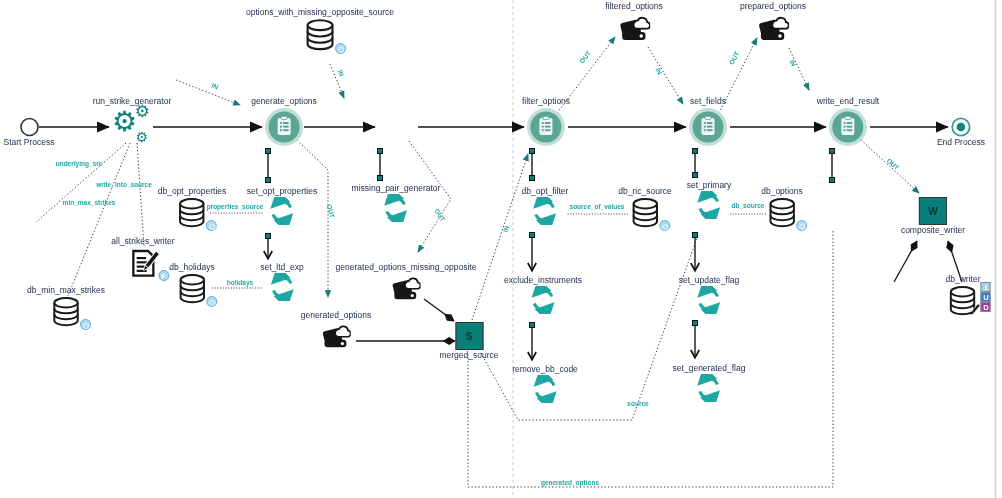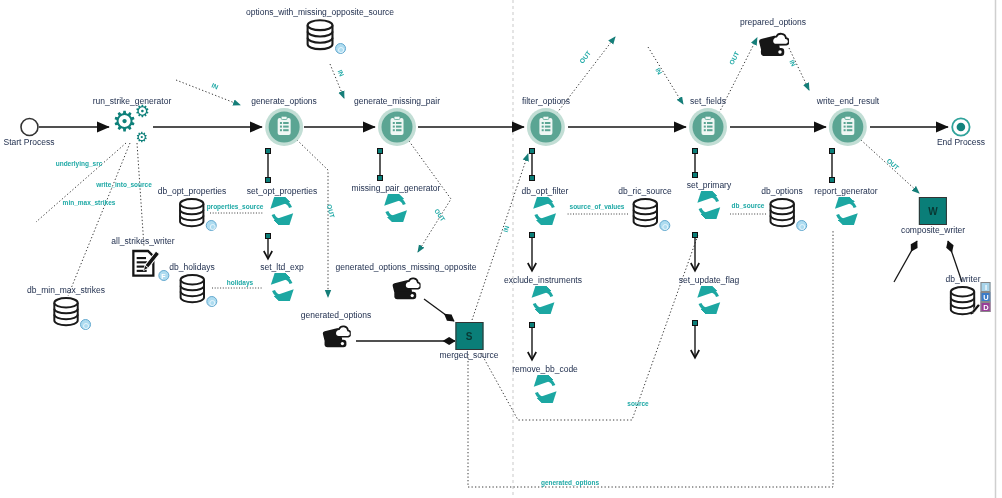--- a/index.html
+++ b/index.html
@@ -225,71 +225,71 @@
       </span>
   </div>
   <div class="node" style="left:284px;top:96px">
     <span class="nlabel">generate_options</span>
     <span class="icwrap">
         <svg class="ic" width="40" height="40">
           <use href="#sym-task"></use>
         </svg>
       </span>
   </div>
-  <div class="node" style="left:397px;top:96px">
-    <span class="nlabel">generate_missing_pair</span>
+  <div class="node" style="left:546px;top:96px">
+    <span class="nlabel">filter_options</span>
     <span class="icwrap">
         <svg class="ic" width="40" height="40">
           <use href="#sym-task"></use>
         </svg>
       </span>
   </div>
-  <div class="node" style="left:546px;top:96px">
-    <span class="nlabel">filter_options</span>
+  <div class="node" style="left:708px;top:96px">
+    <span class="nlabel">set_fields</span>
     <span class="icwrap">
         <svg class="ic" width="40" height="40">
           <use href="#sym-task"></use>
         </svg>
       </span>
   </div>
-  <div class="node" style="left:708px;top:96px">
-    <span class="nlabel">set_fields</span>
+  <div class="node" style="left:848px;top:96px">
+    <span class="nlabel">write_end_result</span>
     <span class="icwrap">
         <svg class="ic" width="40" height="40">
           <use href="#sym-task"></use>
         </svg>
       </span>
   </div>
-  <div class="node" style="left:848px;top:96px">
-    <span class="nlabel">write_end_result</span>
-    <span class="icwrap">
-        <svg class="ic" width="40" height="40">
-          <use href="#sym-task"></use>
-        </svg>
-      </span>
-  </div>
   <div class="node" style="left:961px;top:117px">
     <span class="icwrap">
         <svg class="ic" width="20" height="20">
           <use href="#sym-end"></use>
         </svg>
       </span>
     <span class="nlabel">End Process</span>
   </div>
 
   <div class="node" style="left:320px;top:7px">
     <span class="nlabel">options_with_missing_opposite_source</span>
     <span class="icwrap">
         <svg class="ic" width="32" height="34" viewBox="0 0 24 26">
           <use href="#sym-db"></use>
         </svg>
       <span class="badge ring"></span>
       </span>
   </div>
-  <div class="node" style="left:773px;top:17px">
+  <div class="node" style="left:634px;top:1px">
+    <span class="nlabel">filtered_options</span>
+    <span class="icwrap">
+        <svg class="ic" width="32" height="32" viewBox="0 0 24 24">
+          <use href="#sym-clouddrive"></use>
+        </svg>
+      </span>
+  </div>
+  <div class="node" style="left:773px;top:1px">
     <span class="nlabel">prepared_options</span>
     <span class="icwrap">
         <svg class="ic" width="32" height="32" viewBox="0 0 24 24">
           <use href="#sym-clouddrive"></use>
         </svg>
       </span>
   </div>
 
   <div class="node" style="left:66px;top:285px">
     <span class="nlabel">db_min_max_strikes</span>
@@ -427,29 +427,29 @@
       </span>
   </div>
   <div class="node" style="left:709px;top:275px">
     <span class="nlabel">set_update_flag</span>
     <span class="icwrap">
         <svg class="ic" width="28" height="28" viewBox="0 0 24 24">
           <use href="#sym-refresh"></use>
         </svg>
       </span>
   </div>
-
-  <div class="node" style="left:846px;top:186px">
-    <span class="nlabel">report_generator</span>
-    <span class="icwrap">
-        <svg class="ic" width="28" height="28" viewBox="0 0 24 24">
-          <use href="#sym-refresh"></use>
-        </svg>
-      </span>
-  </div>
+  <div class="node" style="left:709px;top:363px">
+    <span class="nlabel">set_generated_flag</span>
+    <span class="icwrap">
+        <svg class="ic" width="28" height="28" viewBox="0 0 24 24">
+          <use href="#sym-refresh"></use>
+        </svg>
+      </span>
+  </div>
+
   <div class="node" style="left:933px;top:197px">
     <span class="icwrap tealbox">
         <span>W</span>
       </span>
     <span class="nlabel">composite_writer</span>
   </div>
   <div class="node" style="left:963px;top:274px">
     <span class="nlabel">db_writer</span>
     <span class="icwrap">
       <svg class="ic" width="30" height="32" viewBox="0 0 24 26">

